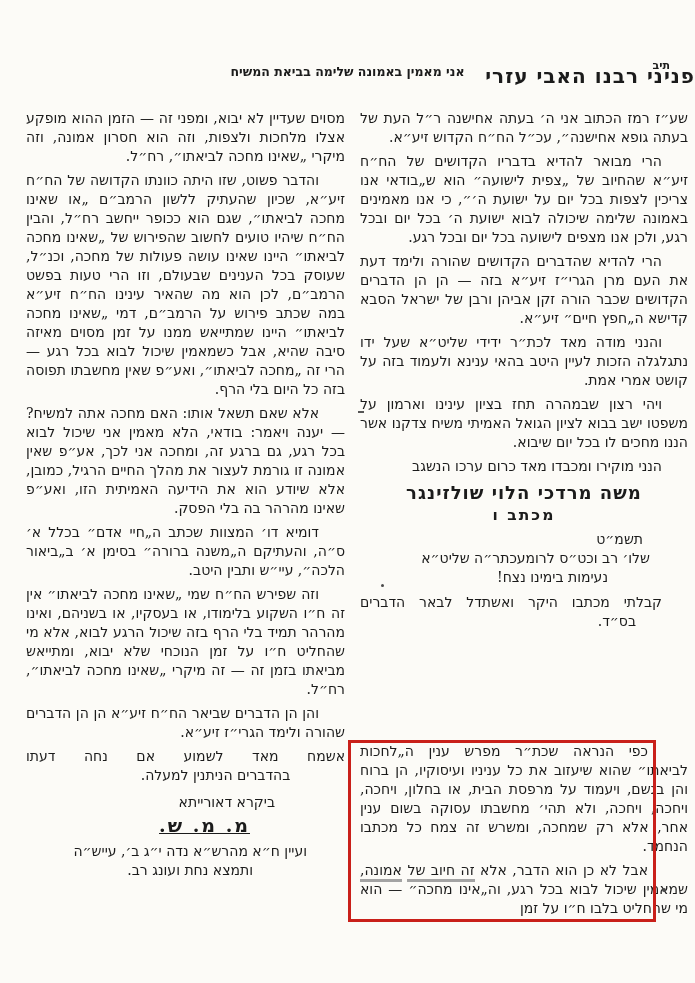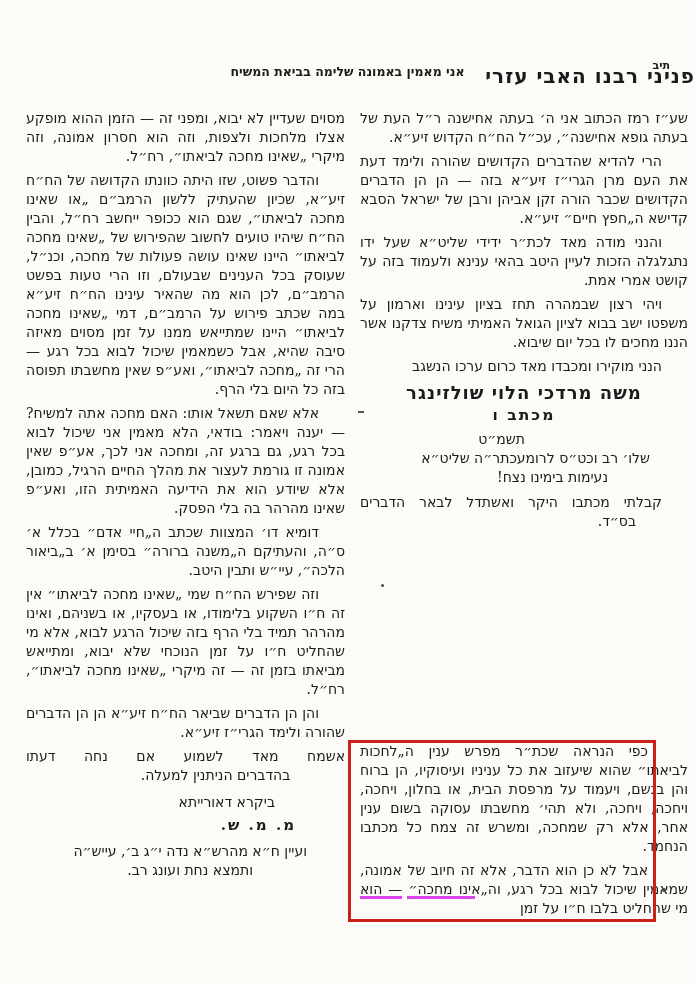--- a/index.html
+++ b/index.html
@@ -17,48 +17,49 @@
   .col-left{position:absolute;top:109px;right:350px;width:319px;}
   .col-right{position:absolute;top:109px;right:7px;width:328px;height:633px;overflow:hidden;}
   .col-lower{position:absolute;top:742px;right:7px;width:328px;}
   p.para{margin:0 0 5px 0;font-size:14px;line-height:19px;text-align:justify;}
   .indent{text-indent:26px;}
   .big-indent{text-indent:40px;}
   .j-all{text-align-last:justify;}
   .line{margin:0;font-size:14px;line-height:19px;}
   .sig-name{margin:6px 0 2px 0;text-align:center;font-size:18px;font-weight:bold;letter-spacing:1px;}
   .letter-head{margin:2px 0 6px 0;text-align:center;font-size:15.5px;font-weight:bold;letter-spacing:2px;}
-  .date2{margin-right:45px;text-align:center;}
+  .date2{margin-right:45px;}
   .greet1{margin-right:38px;}
   .greet2{margin-right:80px;}
   .intro2{margin-right:52px;}
   .closing2{text-align:center;margin-left:60px;}
   .sign-off{margin-top:8px;margin-right:70px;}
-  .initials{margin-top:4px;margin-right:49px;font-weight:bold;font-size:15px;letter-spacing:2px;}
+  .initials{margin-top:4px;margin-right:95px;font-weight:bold;font-size:19px;letter-spacing:2px;text-decoration:underline;}
   .note1{margin-top:7px;margin-right:38px;}
   .note2{margin-right:92px;}
   .red-box{position:absolute;top:740px;right:39px;width:302px;height:176px;
     border:3px solid #c9201a;}
-  .red-u{border-bottom:3px solid #d946ef;padding-bottom:18px;}
+  .red-u{border-bottom:3px solid #a3a3a3;padding-bottom:1px;}
   .speck{position:absolute;background:#4a4a4a;border-radius:50%;}
   .speck-a{left:662px;top:888px;width:4px;height:4px;}
   .speck-b{left:381px;top:584px;width:3px;height:3px;}
   .speck-c{left:358px;top:411px;width:6px;height:2px;border-radius:0;background:#555;}
 </style>
 </head>
 <body>
 
 <div class="page">
 
   <div class="page-number">תיב</div>
   <div class="page-title">פניני רבנו האבי עזרי</div>
   <div class="page-subtitle">אני מאמין באמונה שלימה בביאת המשיח</div>
 
   <div class="col-right">
     <p class="para">שע״ז רמז הכתוב אני ה׳ בעתה אחישנה ר״ל העת של בעתה גופא אחישנה״, עכ״ל הח״ח הקדוש זיע״א.</p>
+    <p class="para indent">הרי מבואר להדיא בדבריו הקדושים של הח״ח זיע״א שהחיוב של „צפית לישועה״ הוא ש„בודאי אנו צריכין לצפות בכל יום על ישועת ה׳״, כי אנו מאמינים באמונה שלימה שיכולה לבוא ישועת ה׳ בכל יום ובכל רגע, ולכן אנו מצפים לישועה בכל יום ובכל רגע.</p>
     <p class="para indent">הרי להדיא שהדברים הקדושים שהורה ולימד דעת את העם מרן הגרי״ז זיע״א בזה — הן הן הדברים הקדושים שכבר הורה זקן אביהן ורבן של ישראל הסבא קדישא ה„חפץ חיים״ זיע״א.</p>
     <p class="para indent">והנני מודה מאד לכת״ר ידידי שליט״א שעל ידו נתגלגלה הזכות לעיין היטב בהאי ענינא ולעמוד בזה על קושט אמרי אמת.</p>
     <p class="para indent">ויהי רצון שבמהרה תחז בציון עינינו וארמון על משפטו ישב בבוא לציון הגואל האמיתי משיח צדקנו אשר הננו מחכים לו בכל יום שיבוא.</p>
     <p class="para indent">הנני מוקירו ומכבדו מאד כרום ערכו הנשגב</p>
     <div class="sig-name">משה מרדכי הלוי שולזינגר</div>
     <div class="letter-head">מכתב ו</div>
     <p class="line date2">תשמ״ט</p>
     <p class="line greet1">שלו׳ רב וכט״ס לרומעכתר״ה שליט״א</p>
     <p class="line greet2">נעימות בימינו נצח!</p>
     <p class="line j-all indent" style="text-align:justify;margin-top:6px;">קבלתי מכתבו היקר ואשתדל לבאר הדברים</p>

